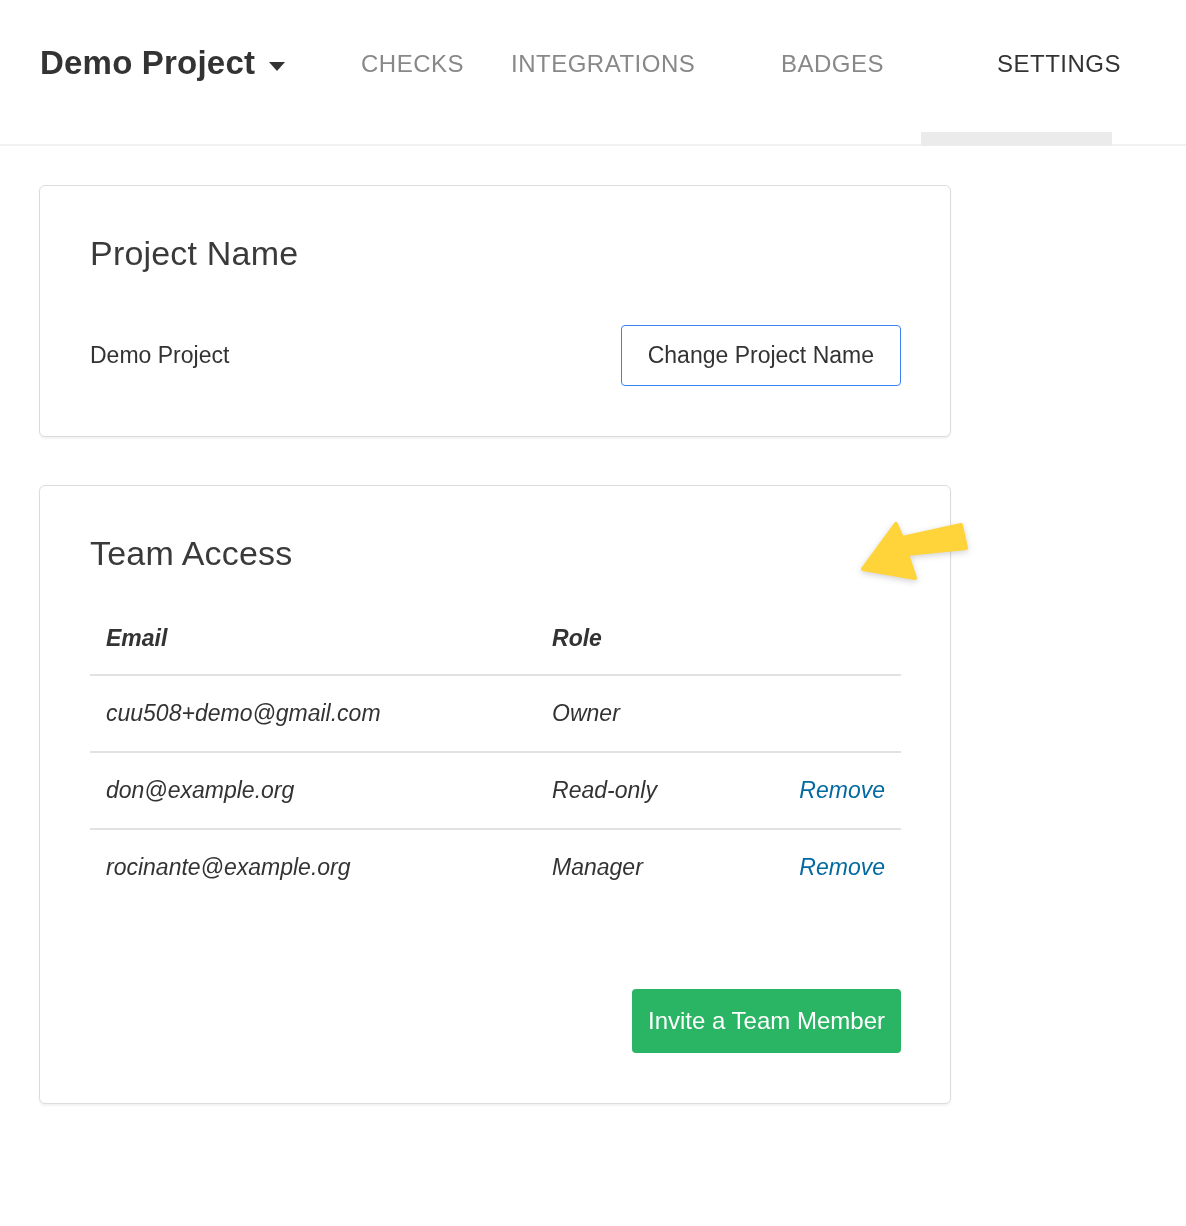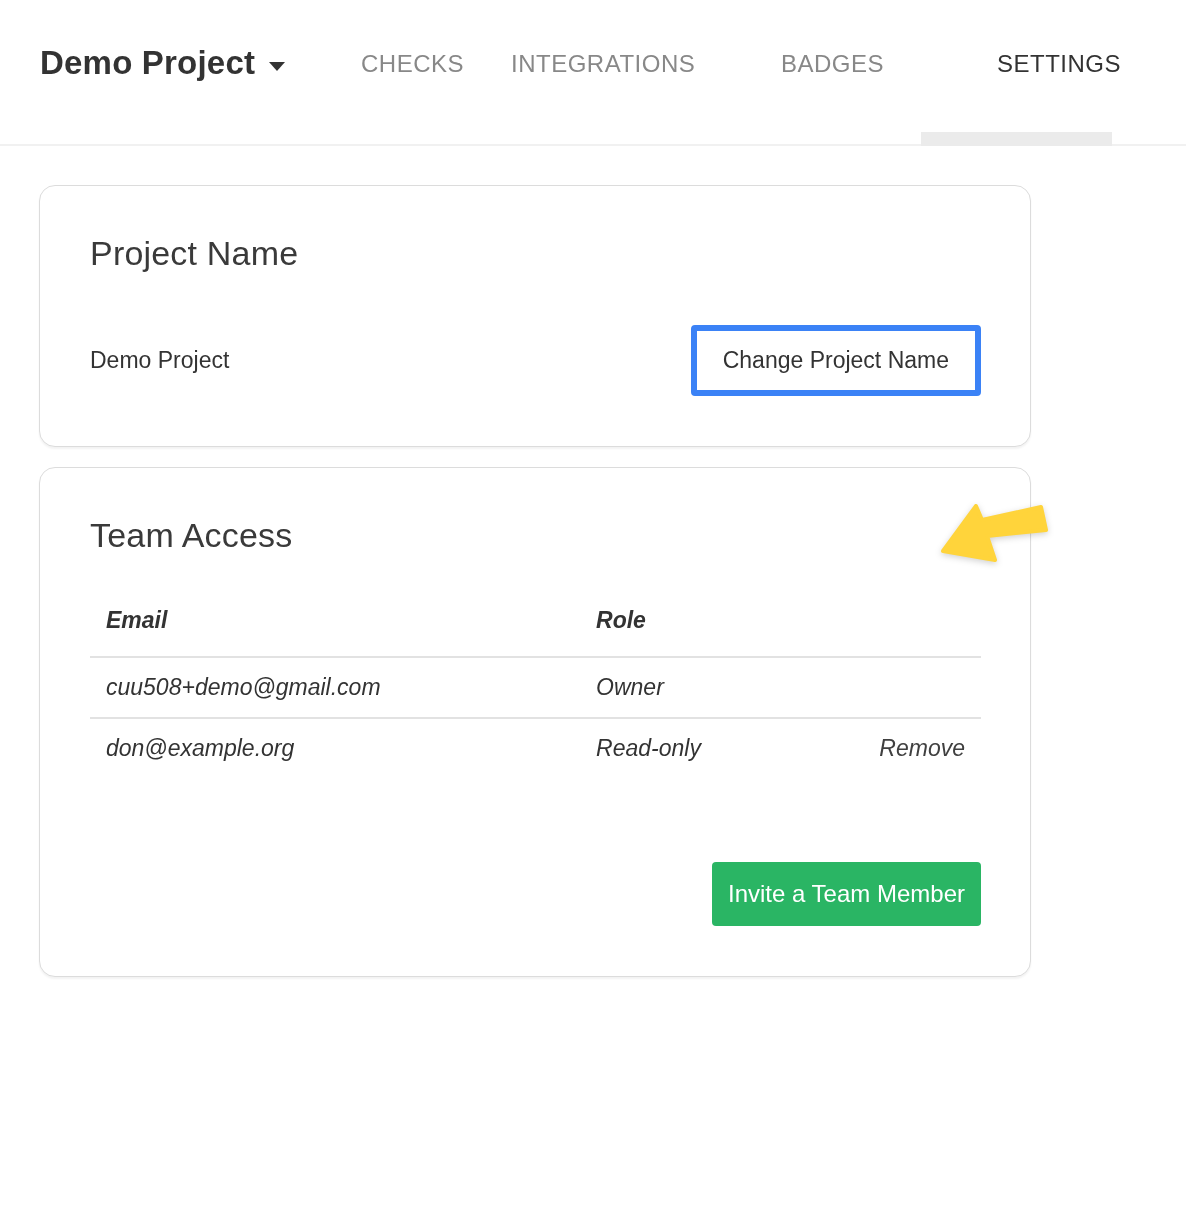--- a/index.html
+++ b/index.html
@@ -58,47 +58,47 @@
     left: 921px;
     top: 132px;
     width: 191px;
     height: 14px;
     background: #ebebeb;
   }
 
   
   .content { padding: 39px 39px 0 39px; }
   .card {
-    width: 992px;
+    width: 912px;
     background: #fff;
     border: 1px solid #dcdcdc;
-    border-radius: 16px;
+    border-radius: 6px;
     box-shadow: 0 2px 2px rgba(0,0,0,0.05);
     padding: 48px 49px 50px 50px;
     position: relative;
-    margin-bottom: 20px;
+    margin-bottom: 48px;
   }
   .card h1 {
     font-size: 34px;
     font-weight: 400;
     color: #3a3a3a;
     letter-spacing: 0.2px;
   }
 
   
   .name-row {
     margin-top: 52px;
     display: flex;
     align-items: center;
     justify-content: space-between;
   }
   .current-name { font-size: 23px; color: #333; }
   .btn-outline {
     background: #fff;
-    border: 6px solid #3b82f6;
+    border: 1px solid #3b82f6;
     border-radius: 4px;
     font-family: "Liberation Sans", sans-serif;
     font-size: 23px;
     color: #333;
     padding: 16px 26px;
     cursor: pointer;
   }
 
   
   .team-table {
@@ -109,32 +109,32 @@
     font-style: italic;
   }
   .team-table th {
     text-align: left;
     font-weight: 700;
     color: #333;
     padding: 2px 16px 22px 16px;
     border-bottom: 2px solid #e2e2e2;
   }
   .team-table td {
-    padding: 16px 16px;
+    padding: 24px 16px;
     color: #333;
   }
   .team-table tbody tr:not(:last-child) td {
     border-bottom: 2px solid #e2e2e2;
   }
   .col-email  { width: 55%; }
   .col-role   { width: 30%; }
   .col-action { width: 15%; }
   .team-table td.action-cell { text-align: right; }
   .remove-link {
-    color: #404040;
+    color: #0369a1;
     text-decoration: none;
     cursor: pointer;
   }
 
   .invite-row {
     margin-top: 84px;
     text-align: right;
   }
   .btn-green {
     background: #2ab564;
@@ -204,20 +204,25 @@
         <tr>
           <td>cuu508+demo@gmail.com</td>
           <td>Owner</td>
           <td class="action-cell"></td>
         </tr>
         <tr>
           <td>don@example.org</td>
           <td>Read-only</td>
           <td class="action-cell"><a class="remove-link">Remove</a></td>
         </tr>
+        <tr>
+          <td>rocinante@example.org</td>
+          <td>Manager</td>
+          <td class="action-cell"><a class="remove-link">Remove</a></td>
+        </tr>
       </tbody>
     </table>
 
     <div class="invite-row">
       <button class="btn-green">Invite a Team Member</button>
     </div>
   </div>
 
 </div>
 

